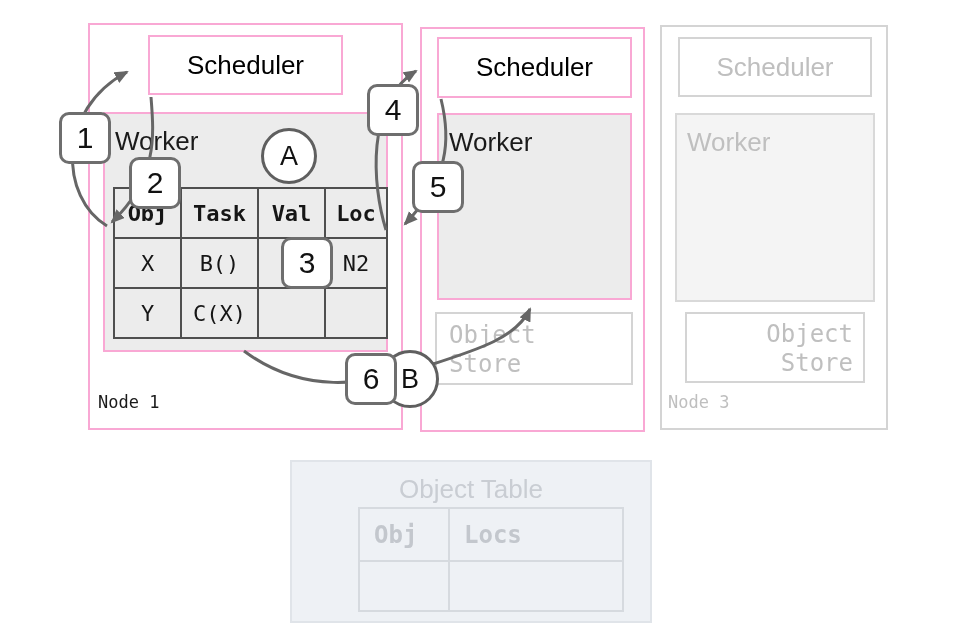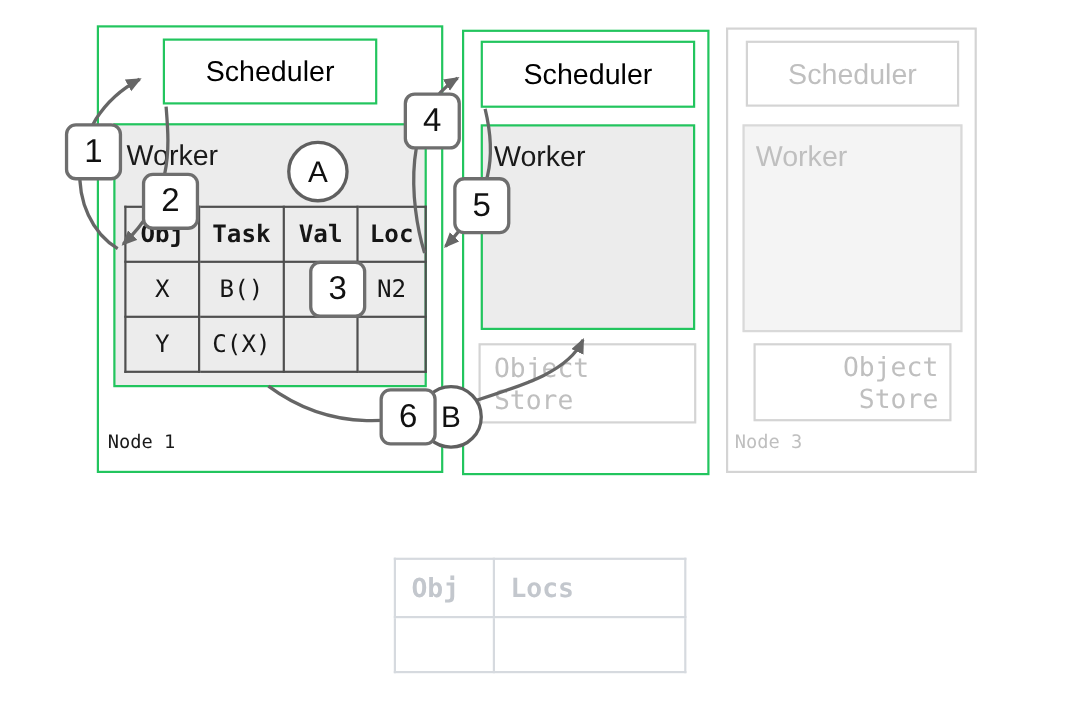--- a/index.html
+++ b/index.html
@@ -1,18 +1,18 @@
 <!DOCTYPE html>
 <html><head>
 <meta charset="utf-8">
 <style>
   html,body{margin:0;padding:0;background:#fff;}
   #canvas{position:relative;width:977px;height:639px;background:#ffffff;overflow:hidden;
           font-family:"Liberation Sans",sans-serif;}
-  .box{position:absolute;box-sizing:border-box;background:#fff;border:2px solid #22c55e;}
+  .box{position:absolute;box-sizing:border-box;background:#fff;border:2px solid #f9a8d4;}
   .box.gray{background:#ececec;}
   .box.faded{border-color:#d4d4d4;}
   .box.gray-faded{background:#f4f4f4;border-color:#d9d9d9;}
   .lbl{position:absolute;color:#1a1a1a;}
   .sans{font-family:"Liberation Sans",sans-serif;}
   .mono{font-family:"DejaVu Sans Mono","Liberation Mono",monospace;}
   .faded-txt{color:#bfbfbf;}
   .sched-txt{width:100%;height:100%;display:flex;align-items:center;justify-content:center;
              font-size:26px;}
   .worker-lbl{left:10px;top:12px;font-size:26px;}
@@ -93,20 +93,25 @@
     <div class="sched-txt sans faded-txt">Scheduler</div>
   </div>
   <div class="box gray-faded" style="left:675px;top:113px;width:200px;height:189px;z-index:2">
     <div class="lbl sans worker-lbl faded-txt">Worker</div>
   </div>
   <div class="box faded" style="left:685px;top:312px;width:180px;height:71px;z-index:2">
     <div class="lbl mono faded-txt objstore-txt" style="right:10px;top:6px;width:125px;text-align:right;">Object Store</div>
   </div>
   <div class="lbl mono node-lbl faded-txt" style="left:668px;top:392px;z-index:3">Node 3</div>
 
+  <div class="box" style="left:290px;top:460px;width:362px;height:163px;z-index:1;
+       background:#eef1f5;border:2px solid #e0e4e9;">
+    <div class="lbl sans" style="left:0;top:12px;width:100%;text-align:center;
+         font-size:26px;color:#c9cdd3;">Object Table</div>
+  </div>
   <table class="ot" style="left:358px;top:507px;width:232px;z-index:2" cellspacing="0">
     <tbody>
         <tr>
       <td style="width:74px;height:51px;">Obj</td>
       <td style="width:158px;height:51px;">Locs</td>
     </tr>
     <tr>
       <td style="height:48px;"></td>
       <td style="height:48px;"></td>
     </tr>

